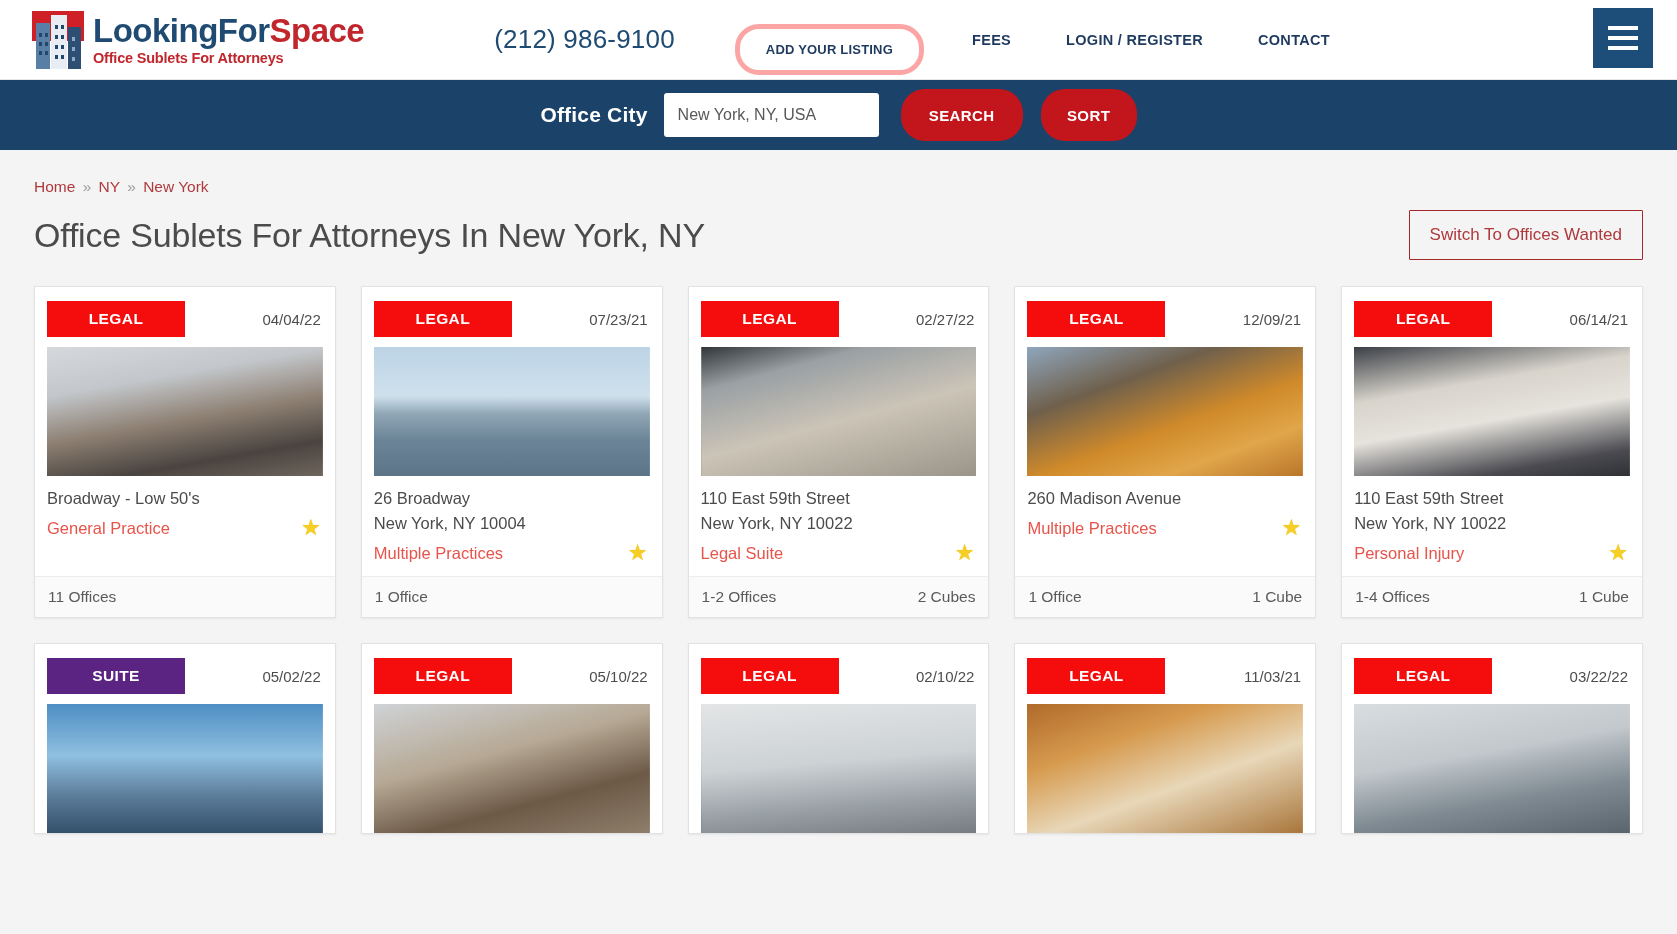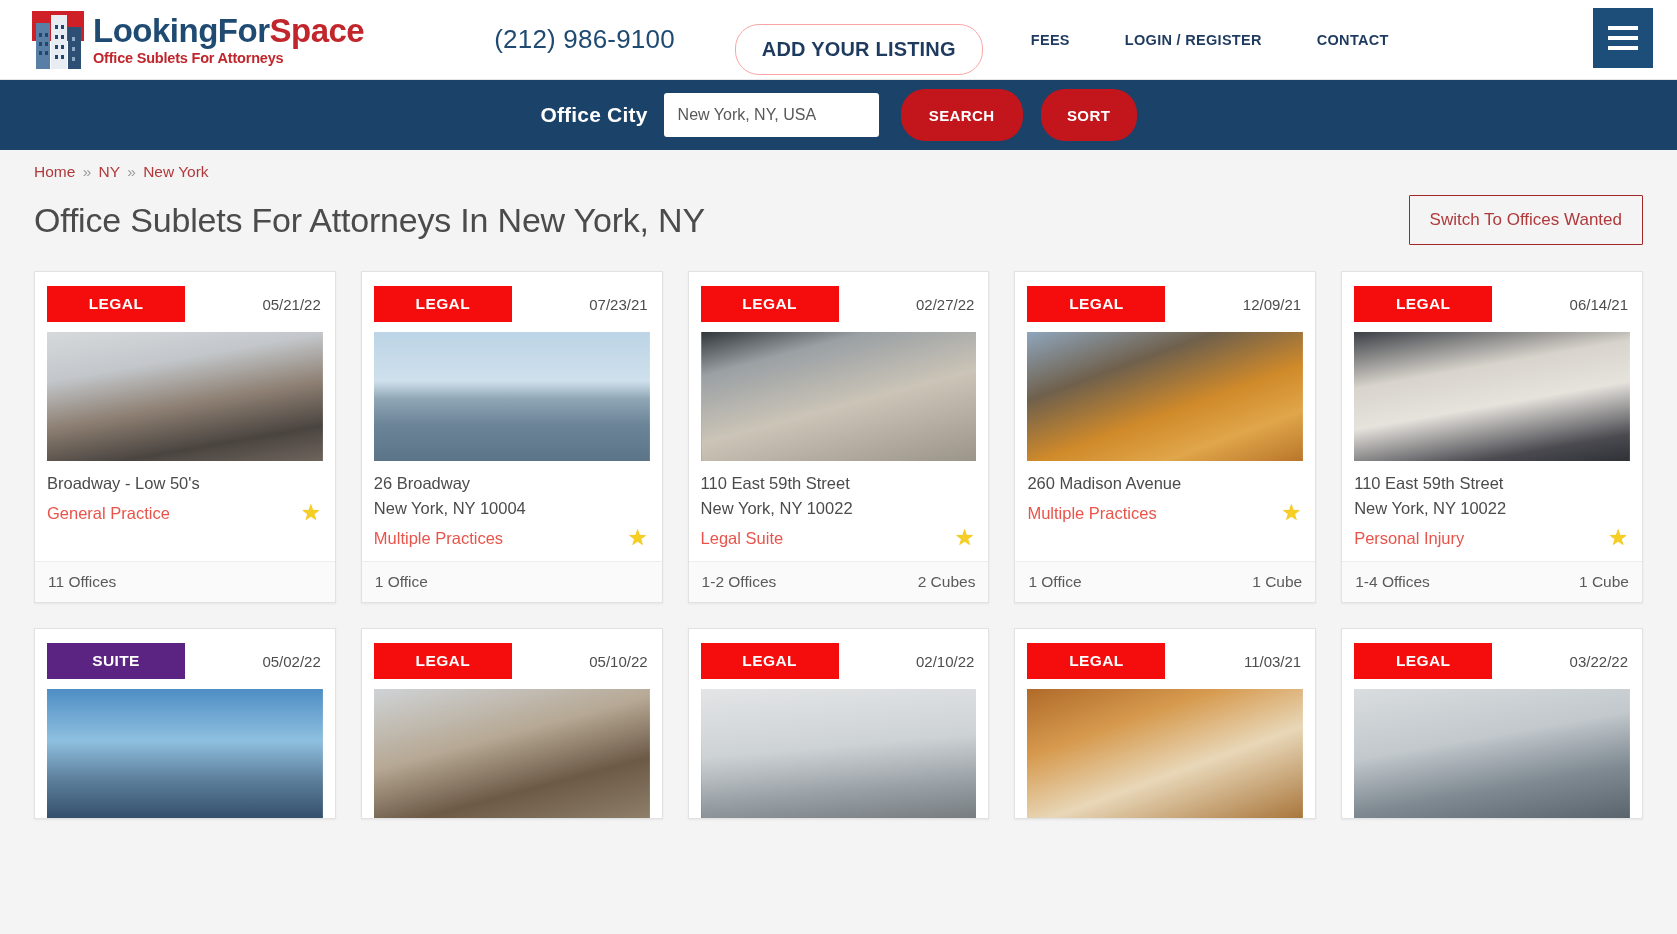--- a/index.html
+++ b/index.html
@@ -33,22 +33,22 @@
   .logo-title .lt-a { color:#1f4b73; }
   .logo-title .lt-b { color:#c1262c; }
   .logo-sub { font-size: 14.5px; font-weight: bold; color:#c1262c; margin-top: 4px; letter-spacing: -0.2px; }
 
   .phone {
     font-size: 26px; color:#1f4b73; margin-left: 130px; letter-spacing: 0.2px;
     font-family: "Liberation Sans", sans-serif;
   }
   .add-listing {
     margin-left: 60px;
-    border: 1px solid #fca5a5; border-radius: 24px;
-    color:#1f3a5f; font-size: 20px; font-weight: bold;
+    border: 5px solid #fca5a5; border-radius: 24px;
+    color:#1f3a5f; font-size: 13px; font-weight: bold;
     padding: 13px 26px; background: transparent; letter-spacing: .2px;
     cursor: pointer; white-space: nowrap; margin-top: 20px;
   }
   .navlinks { display:flex; align-items:center; margin-left: 48px; }
   .navlinks a {
     color:#1f3a5f; font-size: 14.5px; font-weight: bold;
     text-decoration: none; margin-right: 55px; letter-spacing: .3px; white-space: nowrap;
   }
   .burger {
     position: absolute; right: 24px; top: 8px;
@@ -72,21 +72,21 @@
   .pill {
     border: none; border-radius: 24px; background:#c3161c; color:#fff;
     font-size: 15px; font-weight: bold; letter-spacing: .4px;
     height: 52px; cursor: pointer;
   }
   .btn-search { width: 122px; margin-left: 22px; }
   .btn-sort { width: 96px; margin-left: 18px; }
 
   
   .content { padding: 0 34px; }
-  .breadcrumb { padding-top: 13px; font-size: 15.5px; color:#9a9a9a; }
+  .breadcrumb { padding-top: 28px; font-size: 15.5px; color:#9a9a9a; }
   .breadcrumb a { color:#b0393c; text-decoration: none; }
   .breadcrumb .sep { color:#9b9b9b; margin: 0 3px; }
 
   .title-row { display:flex; align-items:center; justify-content:space-between; margin-top: 14px; }
   .page-title { font-size: 34px; color:#4b4b4b; font-weight: normal; letter-spacing: -0.2px; }
   .switch-btn {
     border:1px solid #a3282c; background:transparent; color:#b0393c;
     font-size: 17px; padding: 14px 20px; cursor: pointer; border-radius: 1px;
     font-family: "Liberation Sans", sans-serif; white-space: nowrap;
   }
@@ -208,21 +208,21 @@
 
   <div class="title-row">
     <h1 class="page-title">Office Sublets For Attorneys In New York, NY</h1>
     <button class="switch-btn">Switch To Offices Wanted</button>
   </div>
 
   <div class="grid">
       <div class="card">
         <div class="card-top">
           <div class="badge legal">LEGAL</div>
-          <div class="card-date">05/21/22</div>
+          <div class="card-date">04/04/22</div>
         </div>
         <div class="card-img ph-a"></div>
         <div class="card-body">
           <div class="addr">Broadway - Low 50's</div>
           <div class="ptype-row">
             <div class="ptype">General Practice</div>
             <div class="star">★</div>
           </div>
         </div>
         <div class="card-foot">

